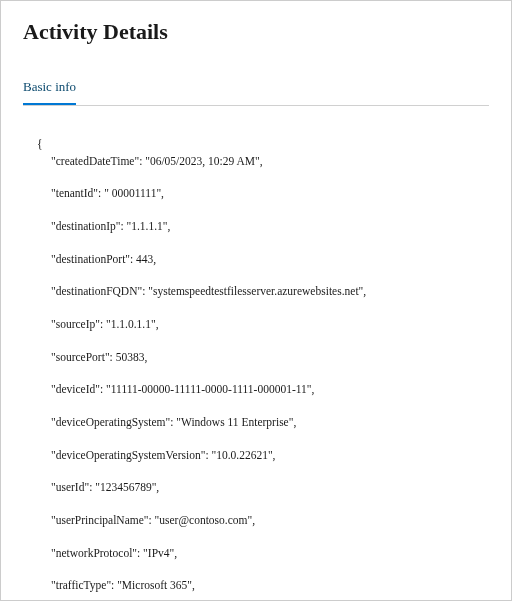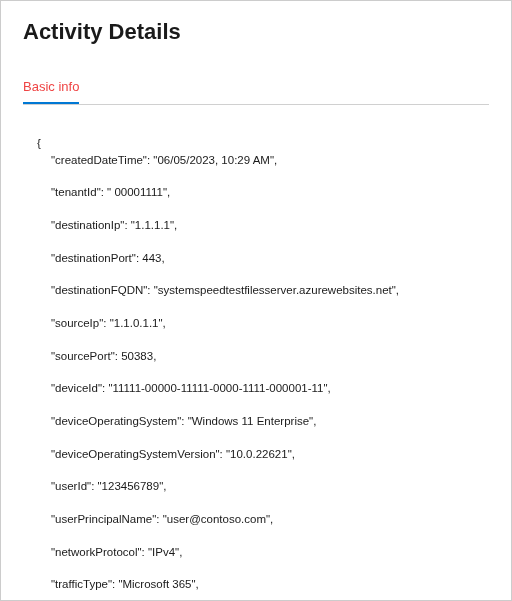--- a/index.html
+++ b/index.html
@@ -1,18 +1,19 @@
 <!DOCTYPE html>
 <html><head>
   <meta charset="utf-8">
   <style>
     * {
       margin: 0;
       padding: 0;
       box-sizing: border-box;
+      font-family: Liberation Serif, serif;
     }
     body {
       font-family: 'Segoe UI', Tahoma, Geneva, Verdana, sans-serif;
       background: #fff;
       width: 512px;
       height: 601px;
       border: 1px solid #ccc;
       padding: 18px 22px;
       overflow: hidden;
     }
@@ -22,21 +23,21 @@
       color: #1a1a1a;
       margin-bottom: 32px;
     }
     .tabs {
       border-bottom: 1px solid #d0d0d0;
       margin-bottom: 14px;
     }
     .tab {
       display: inline-block;
       font-size: 13px;
-      color: #ef4444;
+      color: #0c4a6e;
       padding-bottom: 8px;
       border-bottom: 2px solid #0078d4;
       cursor: pointer;
     }
     .json-block {
       font-family: 'Segoe UI', Tahoma, Geneva, Verdana, sans-serif;
       font-size: 11.5px;
       line-height: 1.42;
       color: #1a1a1a;
       white-space: pre;

